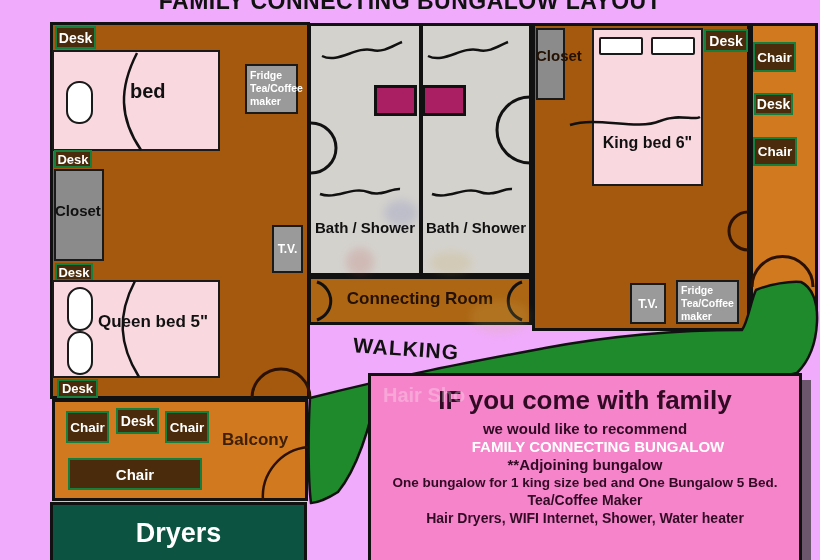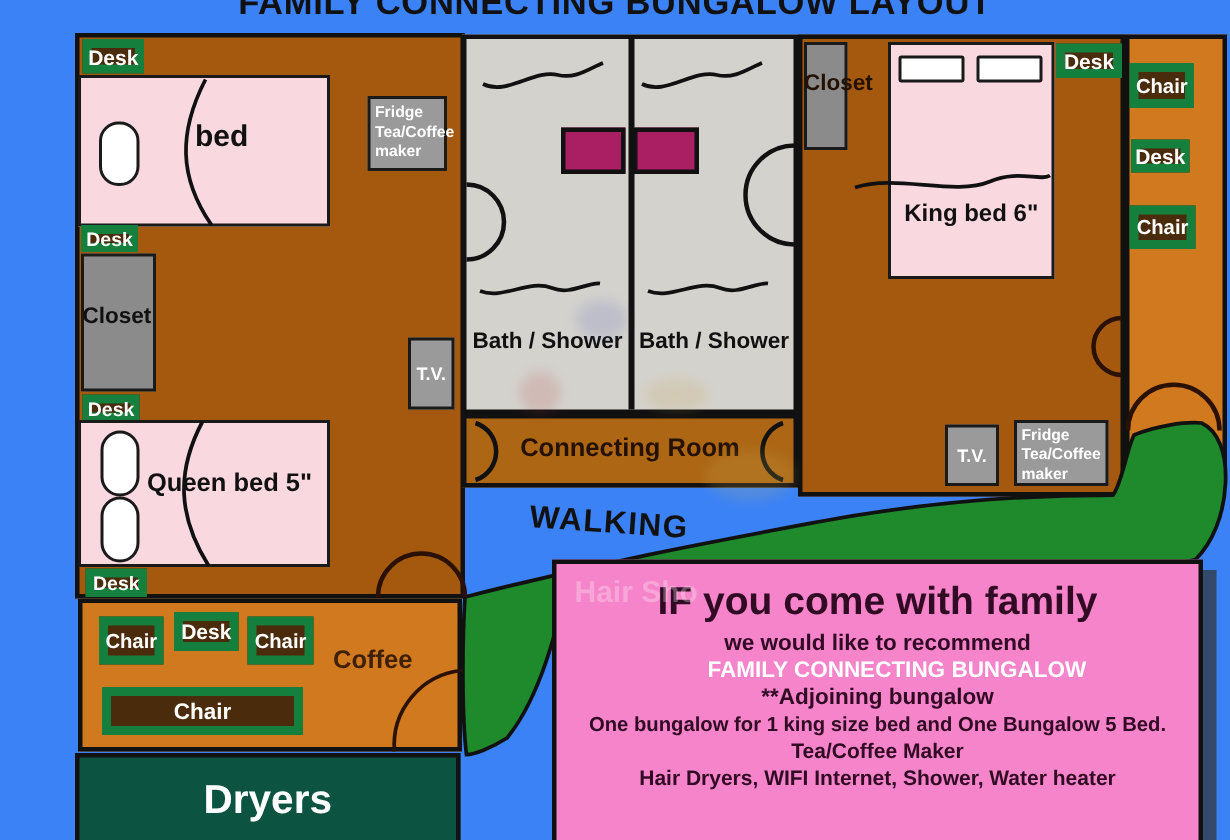--- a/index.html
+++ b/index.html
@@ -1,35 +1,35 @@
 <!DOCTYPE html>
 <html><head>
 <meta charset="utf-8">
 <style>
   html,body{margin:0;padding:0;background:#fff;}
   #stage{
-    position:relative;width:820px;height:560px;overflow:hidden;background:#3b82f6;
+    position:relative;width:820px;height:560px;overflow:hidden;background:#f0abfc;
     font-family:"Liberation Sans",sans-serif;font-weight:bold;
   }
   #title{
     position:absolute;top:-12px;left:0;width:820px;text-align:center;
     font-size:23px;letter-spacing:.5px;color:#111;white-space:nowrap;
   }
   .room{position:absolute;box-sizing:border-box;border:3px solid #111;}
   .brown{background:#A4590E;}
   .lorange{background:#D1791E;}
   .conn{background:#AC6614;}
   .bath{background:#D4D2CD;}
   .pinkbed{position:absolute;box-sizing:border-box;background:#F9D9DF;border:2px solid #1a1a1a;}
   .pillow{position:absolute;box-sizing:border-box;background:#fff;border:2px solid #1a1a1a;border-radius:13px;}
   .kpillow{position:absolute;box-sizing:border-box;background:#fff;border:2px solid #1a1a1a;border-radius:2px;}
   .grayfit{position:absolute;box-sizing:border-box;background:#8B8B8B;border:2px solid #1a1a1a;}
   .appl{position:absolute;box-sizing:border-box;background:#9A9A9A;border:2px solid #1a1a1a;color:#fff;}
   .tag{
-    position:absolute;box-sizing:border-box;background:#4A2B0B;border:6px solid #15803d;
+    position:absolute;box-sizing:border-box;background:#4A2B0B;border:2px solid #15803d;
     color:#fff;display:flex;align-items:center;justify-content:center;
     font-size:14px;white-space:nowrap;
   }
   .lbl{position:absolute;color:#111;white-space:nowrap;}
   #magL,#magR{position:absolute;box-sizing:border-box;background:#AA1E63;border:3px solid #111;}
   #infoBox{
     position:absolute;left:368px;top:373px;width:428px;height:210px;
     background:#F584CA;border:3px solid #111;box-shadow:9px 7px 0 rgba(50,50,50,.7);
     text-align:center;color:#310A24;
   }
@@ -106,21 +106,21 @@
 
   <div class="room lorange" style="left:750px;top:23px;width:68px;height:298px;"></div>
   <div class="tag" style="left:753px;top:42px;width:43px;height:30px;font-size:13.5px;">Chair</div>
   <div class="tag" style="left:754px;top:93px;width:39px;height:22px;">Desk</div>
   <div class="tag" style="left:753px;top:137px;width:44px;height:29px;font-size:13.5px;">Chair</div>
 
   <div class="room lorange" style="left:52px;top:399px;width:256px;height:102px;"></div>
   <div class="tag" style="left:66px;top:411px;width:43px;height:32px;font-size:13.5px;">Chair</div>
   <div class="tag" style="left:116px;top:408px;width:43px;height:26px;">Desk</div>
   <div class="tag" style="left:165px;top:411px;width:44px;height:32px;font-size:13.5px;">Chair</div>
-  <div class="lbl" style="left:222px;top:430px;font-size:17px;color:#3f2005;">Coffee</div>
+  <div class="lbl" style="left:222px;top:430px;font-size:17px;color:#3f2005;">Balcony</div>
   <div class="tag" style="left:68px;top:458px;width:134px;height:32px;font-size:15px;">Chair</div>
 
   <svg width="820" height="560" viewBox="0 0 820 560">
     <path d="M 310 398
              C 400 375, 470 362, 545 348
              C 620 334, 690 330, 742 330
              C 748 322, 751 300, 756 290
              C 770 284, 790 281, 801 282
              C 812 287, 818 302, 817 322
              C 816 344, 808 362, 797 373

